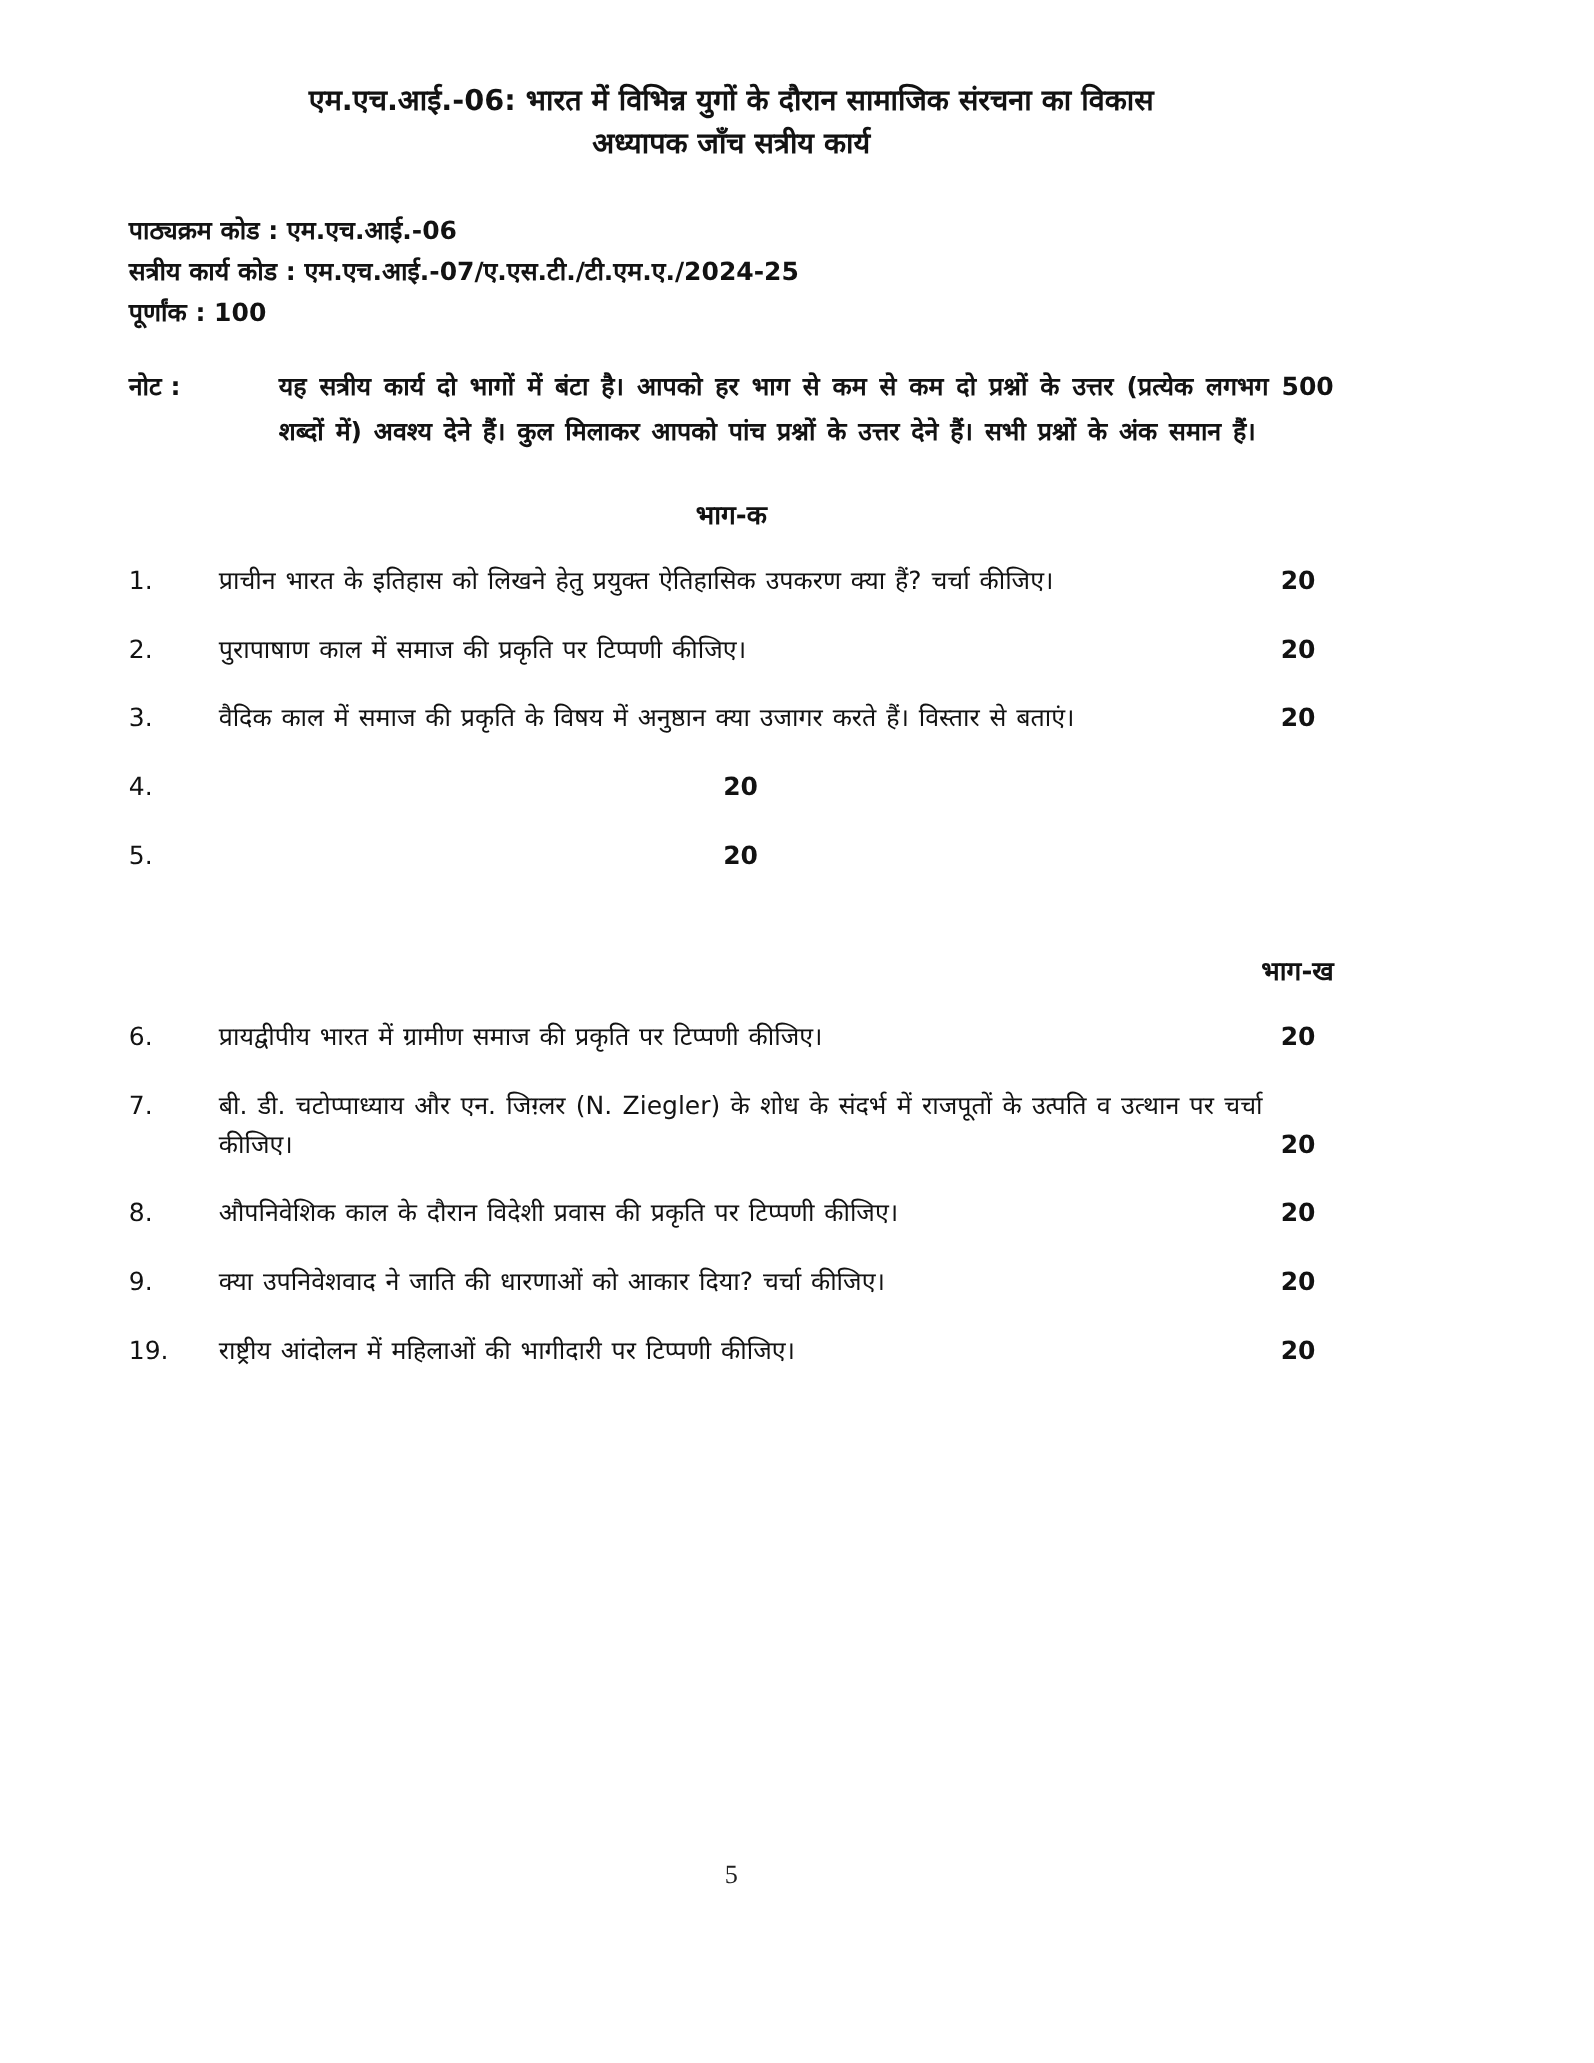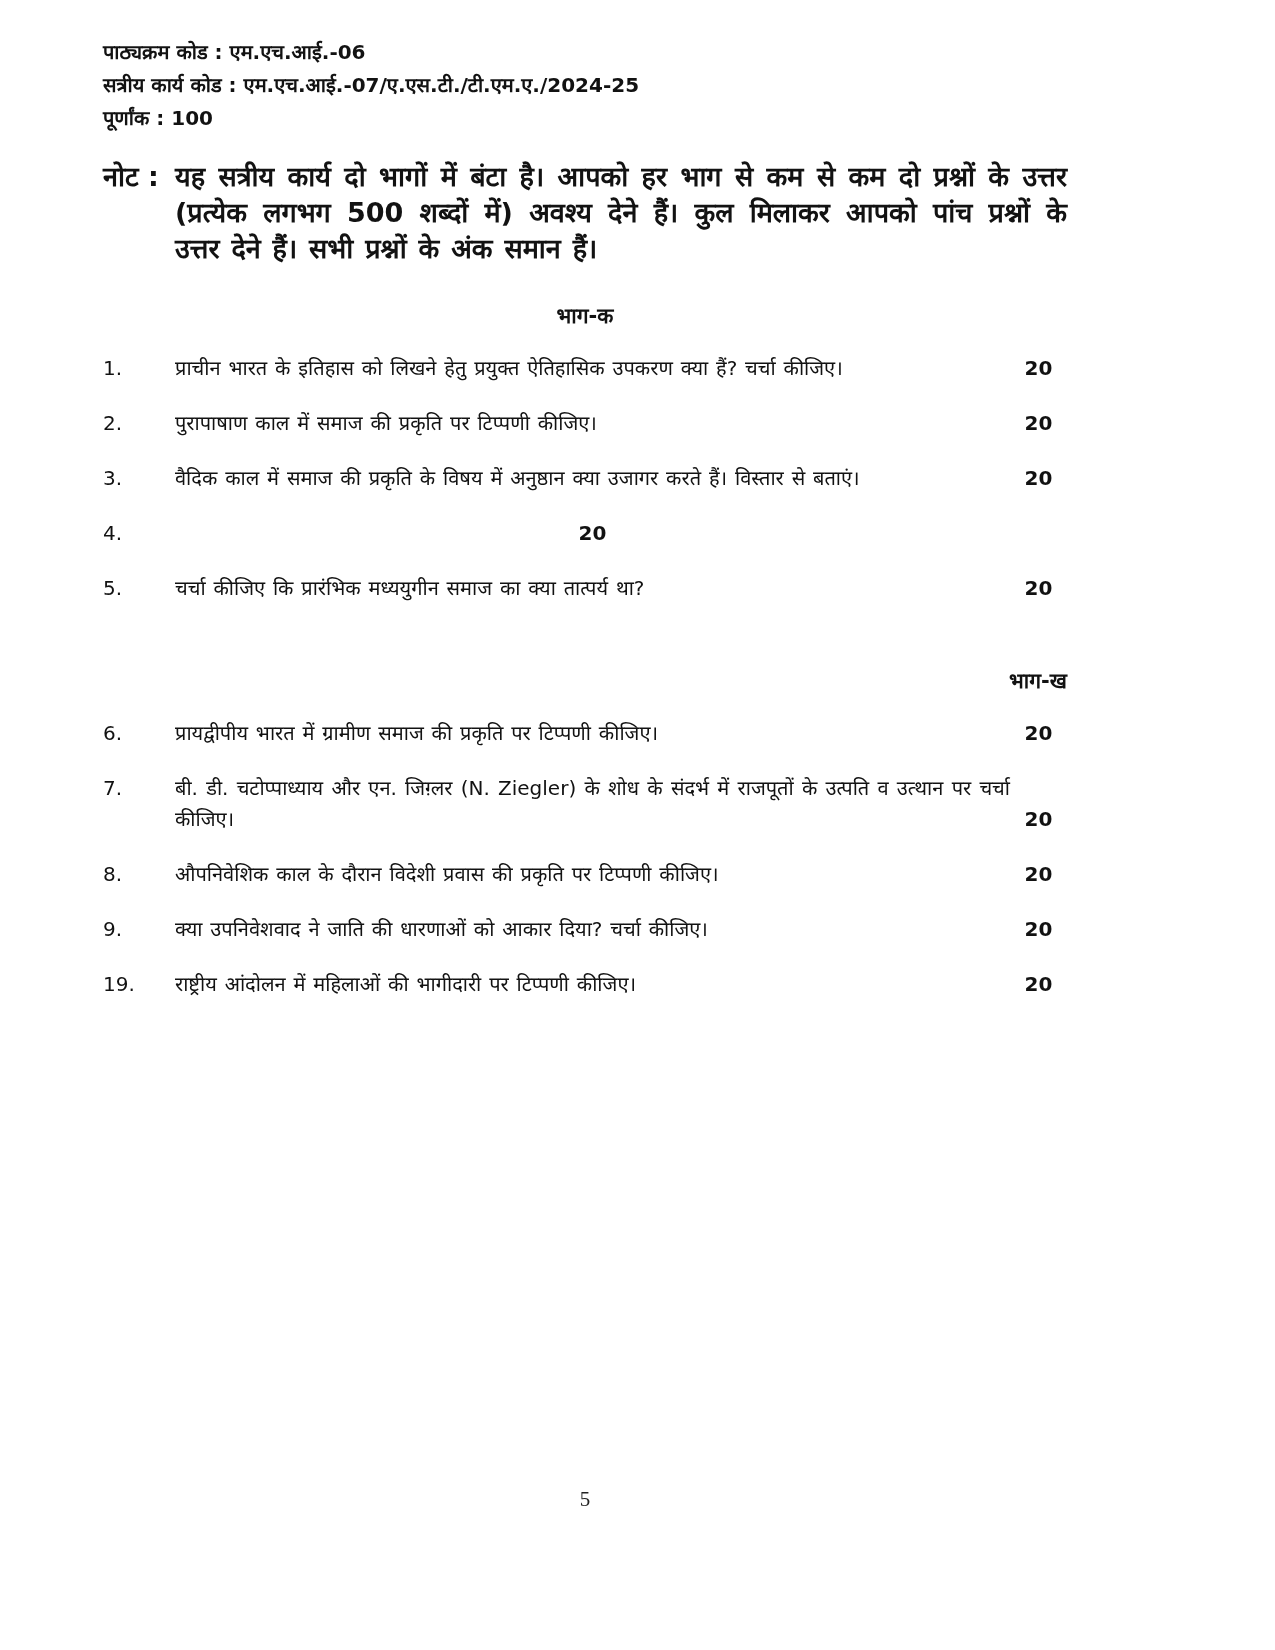--- a/index.html
+++ b/index.html
@@ -30,22 +30,23 @@
     margin-top: 36px;
     font-weight: bold;
     font-size: 20px;
     line-height: 33px;
   }
   .note-block {
     display: grid;
     grid-template-columns: 72px 1fr;
     margin-top: 24px;
     font-weight: bold;
-    font-size: 27px;
+    font-size: 20px;
     line-height: 36px;
+    gap: 48px;
   }
   .note-label { white-space: nowrap; }
   .note-text {
     text-align: justify;
     word-spacing: 2.5px;
   }
   .section-heading {
     text-align: center;
     font-weight: bold;
     font-size: 21px;
@@ -81,20 +82,24 @@
     font-size: 21px;
     color: #222;
   }
 </style>
 </head>
 <body>
 
 <div class="page">
   <div class="content">
 
+    <div class="title-block">
+      <div>एम.एच.आई.-06: भारत में विभिन्न युगों के दौरान सामाजिक संरचना का विकास</div>
+      <div>अध्यापक जाँच सत्रीय कार्य</div>
+    </div>
 
     <div class="codes-block">
       <div>पाठ्यक्रम कोड : एम.एच.आई.-06</div>
       <div>सत्रीय कार्य कोड : एम.एच.आई.-07/ए.एस.टी./टी.एम.ए./2024-25</div>
       <div>पूर्णांक : 100</div>
     </div>
 
     <div class="note-block">
       <span class="note-label">नोट :</span>
       <span class="note-text">यह सत्रीय कार्य दो भागों में बंटा है। आपको हर भाग से कम से कम दो प्रश्नों के उत्तर (प्रत्येक लगभग 500 शब्दों में) अवश्य देने हैं। कुल मिलाकर आपको पांच प्रश्नों के उत्तर देने हैं। सभी प्रश्नों के अंक समान हैं।</span>
@@ -117,21 +122,20 @@
         <span class="q-num">3.</span>
         <span class="q-text">वैदिक काल में समाज की प्रकृति के विषय में अनुष्ठान क्या उजागर करते हैं। विस्तार से बताएं।</span>
         <span class="q-marks">20</span>
       </div>
       <div class="q-row">
         <span class="q-num">4.</span>
         <span class="q-marks">20</span>
       </div>
       <div class="q-row">
         <span class="q-num">5.</span>
-        <span class="q-text">चर्चा कीजिए कि प्रारंभिक मध्ययुगीन समाज का क्या तात्पर्य था?</span>
         <span class="q-marks">20</span>
       </div>
     </div>
 
     <div class="section-heading second">भाग-ख</div>
 
     <div class="q-list">
       <div class="q-row">
         <span class="q-num">6.</span>
         <span class="q-text">प्रायद्वीपीय भारत में ग्रामीण समाज की प्रकृति पर टिप्पणी कीजिए।</span>

